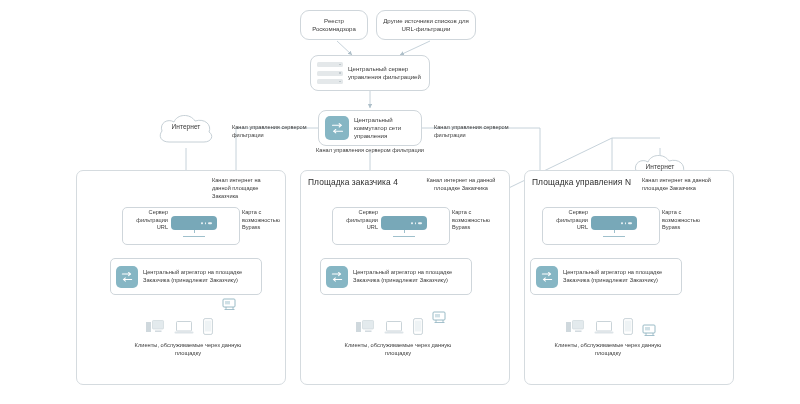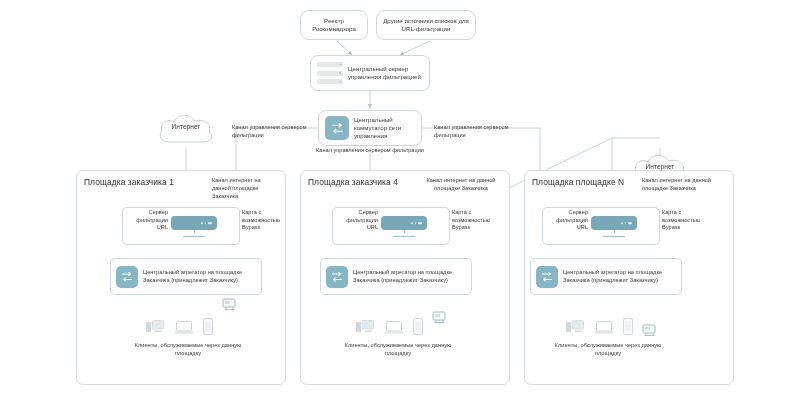--- a/index.html
+++ b/index.html
@@ -187,21 +187,20 @@
   <div class="abs cloud" style="left:628px;top:110px;">
     <svg width="64" height="40" viewBox="0 0 64 40">
       <path d="M15,32 C7,32 4,26 8,21 C5,13 14,8 20,12 C23,4 36,3 41,11
                C51,8 58,15 55,22 C60,25 58,32 50,32 Z" fill="#ffffff" stroke="#c6d0d6" stroke-width="1"></path>
     </svg>
     <span class="lbl">Интернет</span>
   </div>
 
   <div class="abs panel" style="left:76px;top:170px;width:210px;height:215px;"></div>
 
-  <div class="abs panel-title" style="left:84px;top:177px;width:130px;">Площадка заказчика 1</div>
 
   <div class="abs chlabel l" style="left:212px;top:176px;width:56px;">Канал интернет на данной площадке Заказчика</div>
 
   <div class="abs subbox" style="left:122px;top:207px;width:118px;height:38px;"></div>
   <div class="abs srvlabel" style="left:126px;top:209px;width:42px;">Сервер фильтрации URL</div>
   <div class="abs" style="left:171px;top:216px;">
     <div class="appliance">
         <span class="dots">
           <b></b>
           <b></b>
@@ -307,21 +306,21 @@
     <svg width="10" height="17" viewBox="0 0 10 17">
       <rect x="0.6" y="0.6" width="8.8" height="15.8" rx="1.5" fill="#fff" stroke="#c3ced4" stroke-width="0.9"></rect>
       <rect x="2" y="2.6" width="6" height="10.8" fill="#eef3f5"></rect>
     </svg>
   </div>
 
   <div class="abs clients-cap" style="left:336px;top:342px;width:124px;">Клиенты, обслуживаемые через данную площадку</div>
 
   <div class="abs panel" style="left:524px;top:170px;width:210px;height:215px;"></div>
 
-  <div class="abs panel-title" style="left:532px;top:177px;width:130px;">Площадка площадке N</div>
+  <div class="abs panel-title" style="left:532px;top:177px;width:130px;">Площадка управления N</div>
 
   <div class="abs chlabel l" style="left:642px;top:176px;width:84px;">Канал интернет на данной площадке Заказчика</div>
 
   <div class="abs subbox" style="left:542px;top:207px;width:118px;height:38px;"></div>
   <div class="abs srvlabel" style="left:546px;top:209px;width:42px;">Сервер фильтрации URL</div>
   <div class="abs" style="left:591px;top:216px;">
     <div class="appliance">
         <span class="dots">
           <b></b>
           <b></b>

